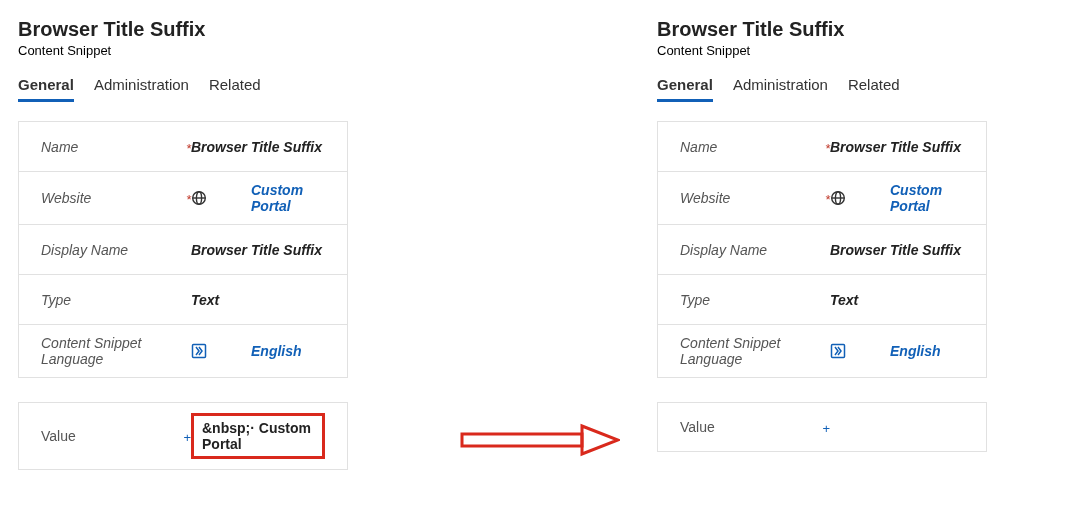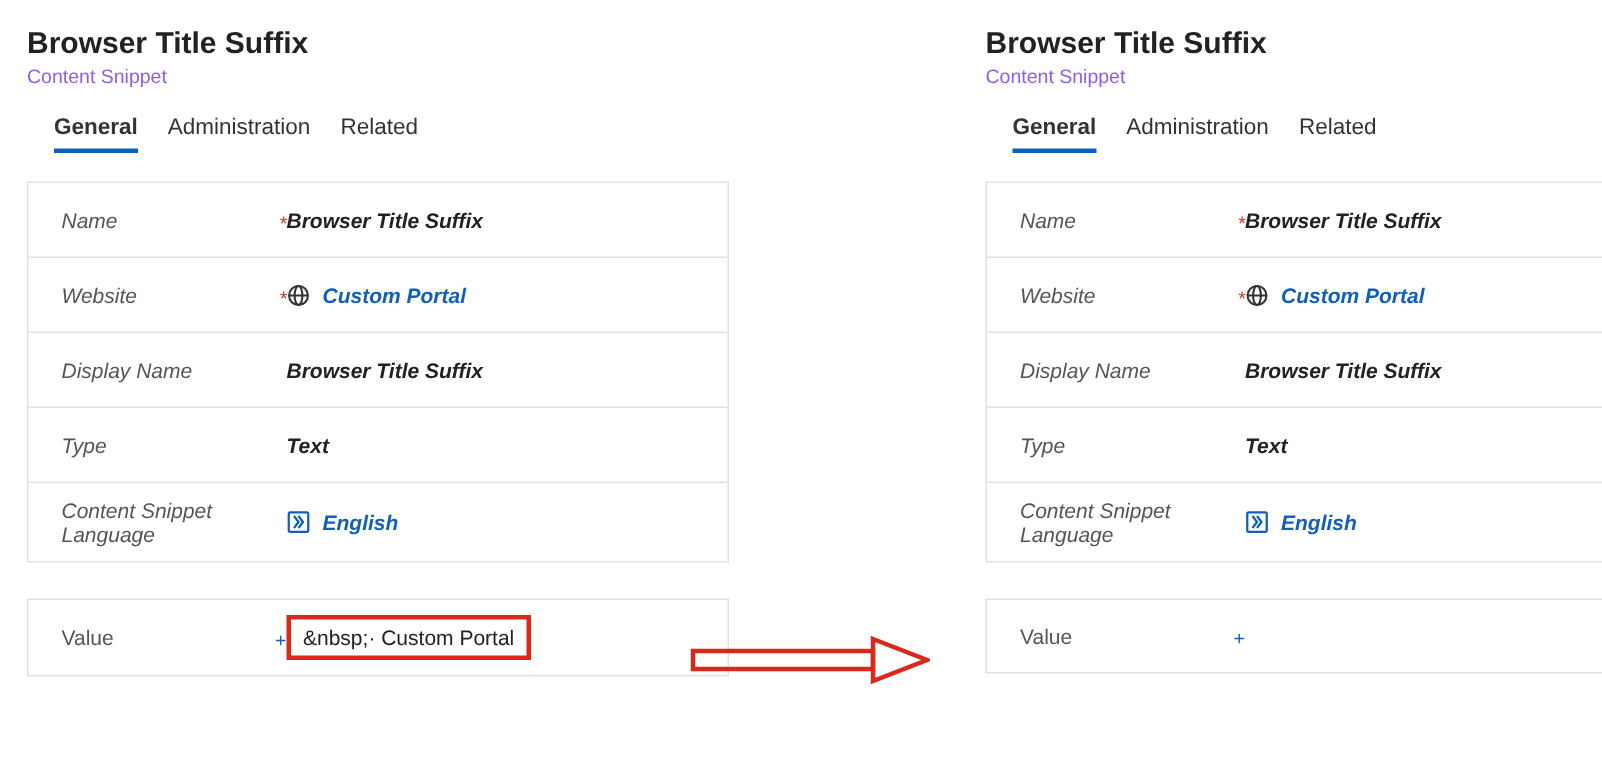--- a/index.html
+++ b/index.html
@@ -9,41 +9,40 @@
     font-family: "Segoe UI", Arial, sans-serif;
     font-size: 14px;
     color: #333;
     background: #fff;
     width: 1068px;
     height: 509px;
     position: relative;
   }
   .panel {
     position: absolute;
-    width: 468px;
+    width: 330px;
   }
   .panel-left { left: 18px; top: 18px; }
   .panel-right { left: 657px; top: 18px; }
   .page-title {
     font-size: 20px;
     font-weight: 600;
     color: #222;
     margin: 0 0 2px 0;
   }
   .subtitle {
     font-size: 13px;
-    color: #8b5cf6;
+    color: #000000;
     margin-bottom: 18px;
   }
   .tabs {
     display: flex;
     gap: 20px;
     border-bottom: 1px solid transparent;
     margin-bottom: 18px;
-    margin-left: 18px;
   }
   .tab {
     font-size: 15px;
     color: #333;
     padding-bottom: 6px;
     cursor: pointer;
   }
   .tab.active {
     font-weight: 600;
     border-bottom: 3px solid #1160b7;
@@ -81,36 +80,36 @@
   .req-blue { color: #1160b7; }
   .value-col {
     flex: 1;
     font-size: 14px;
     font-weight: 600;
     color: #222;
     display: flex;
     align-items: center;
     gap: 8px;
   }
-  .value-link { color: #1160b7; }
+  .value-link { color: #1160b7; margin-left: 36px; }
   .icon {
     width: 16px;
     height: 16px;
     display: inline-flex;
     align-items: center;
     justify-content: center;
     flex-shrink: 0;
   }
   .globe-icon svg { stroke: #333; fill: none; stroke-width: 1.4; }
   .lang-icon svg { stroke: #1160b7; fill: none; stroke-width: 1.5; }
   .highlight-box {
     border: 3px solid #d9291c;
     padding: 4px 8px;
     display: inline-block;
-    font-weight: 400;
+    font-weight: 700;
   }
   .arrow-wrap {
     position: absolute;
     left: 460px;
     top: 422px;
     width: 160px;
     height: 36px;
   }
   .arrow-wrap svg { stroke: #d9291c; fill: #d9291c; }
 </style>

